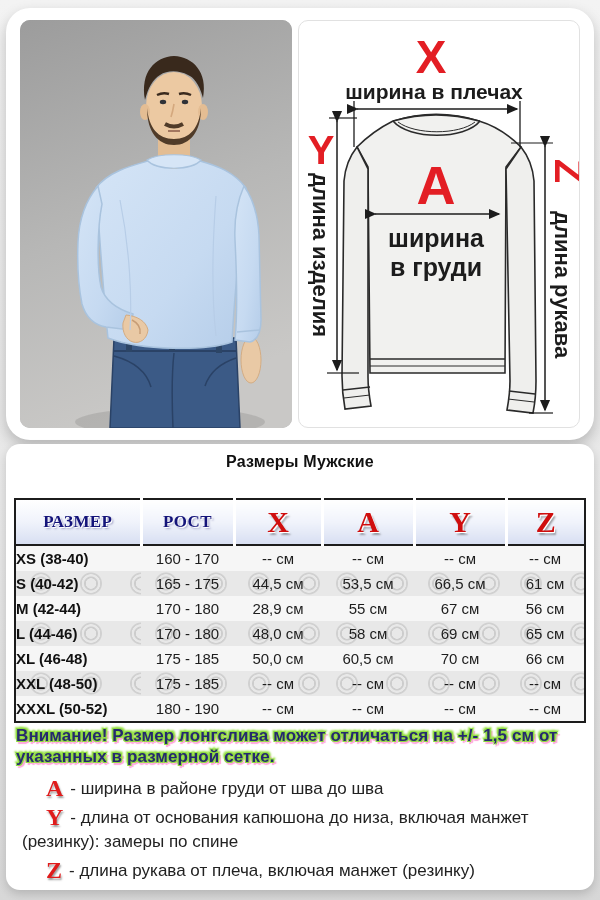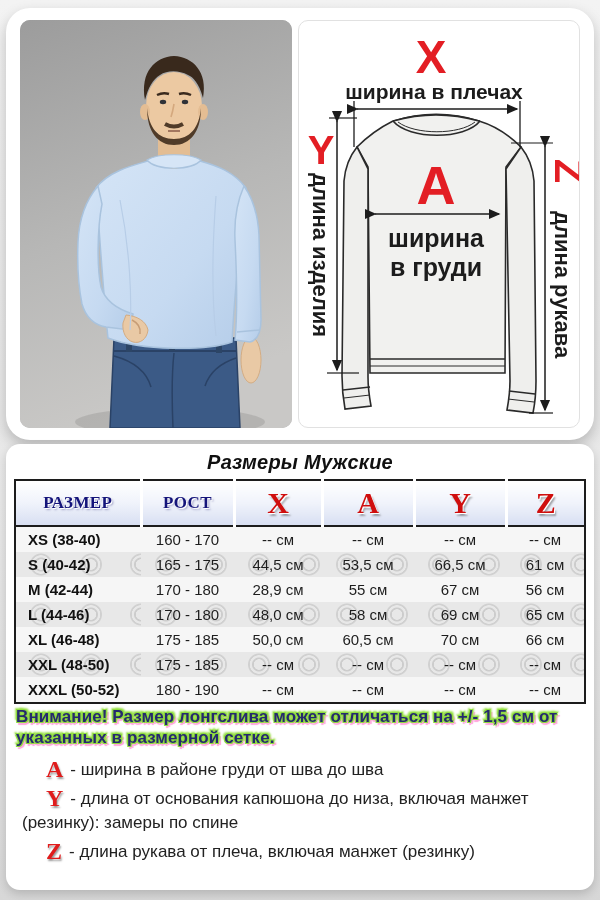--- a/index.html
+++ b/index.html
@@ -19,22 +19,22 @@
   .diagram-panel{
     position:absolute;left:292px;top:12px;width:282px;height:408px;
     border:1px solid #e1e1e1;border-radius:10px;background:#fff;box-sizing:border-box;
   }
   .lower-card{
     position:absolute;left:6px;top:444px;width:588px;height:446px;
     background:#fff;border-radius:14px;box-shadow:0 4px 10px rgba(0,0,0,.16);
     box-sizing:border-box;padding-top:5px;overflow:hidden;
   }
   .table-title{
-    margin:0 0 4px;text-align:center;font-size:20px;line-height:26px;
-    font-weight:bold;color:#101010;letter-spacing:.2px;font-style:italic;
+    margin:0 0 23px;text-align:center;font-size:16px;line-height:26px;
+    font-weight:bold;color:#101010;letter-spacing:.2px;
   }
   table.size-table{
     border-collapse:collapse;width:570px;margin:0 auto;
     border:2px solid #1c1c1c;table-layout:fixed;
   }
   thead th{
     background:linear-gradient(#ffffff,#f0f3fb 50%,#d8dff2);
     border-right:3px solid #fff;border-bottom:2px solid #1c1c1c;
     height:44px;text-align:center;vertical-align:middle;padding:0;
   }
@@ -45,21 +45,21 @@
     text-shadow:1px 1px 0 #fff,2px 2px 2px rgba(40,40,120,.35);
   }
   th.letter-col{
     font-family:"Liberation Serif", serif;color:#cf0e0e;font-size:30px;
     font-weight:bold;text-shadow:1px 1px 0 #fff,2px 3px 2px rgba(0,0,0,.35);
   }
   tbody td{
     height:25px;font-size:15px;text-align:center;color:#1d1d1d;
     padding:0;line-height:25px;white-space:nowrap;overflow:hidden;
   }
-  tbody td.size-cell{text-align:left;padding-left:12px;font-weight:bold;color:#111;}
+  tbody td.size-cell{text-align:left;font-weight:bold;color:#111;}
   tr.r-odd td{background:#f6f6f6;}
   tr.r-even td{
     background-color:#e8e8e8;
     background-image:
       radial-gradient(circle at 50% 50%, rgba(255,255,255,0) 5px, rgba(203,203,203,.95) 5.5px, rgba(203,203,203,.95) 6.5px, rgba(255,255,255,0) 7.5px),
       radial-gradient(circle at 50% 50%, rgba(255,255,255,0) 9px, rgba(203,203,203,.8) 9.5px, rgba(203,203,203,.8) 10.5px, rgba(255,255,255,0) 11.5px);
     background-size:50px 25px;
   }
   .warning-note{
     margin:2px 10px 0;font-size:17px;line-height:21px;font-weight:bold;

